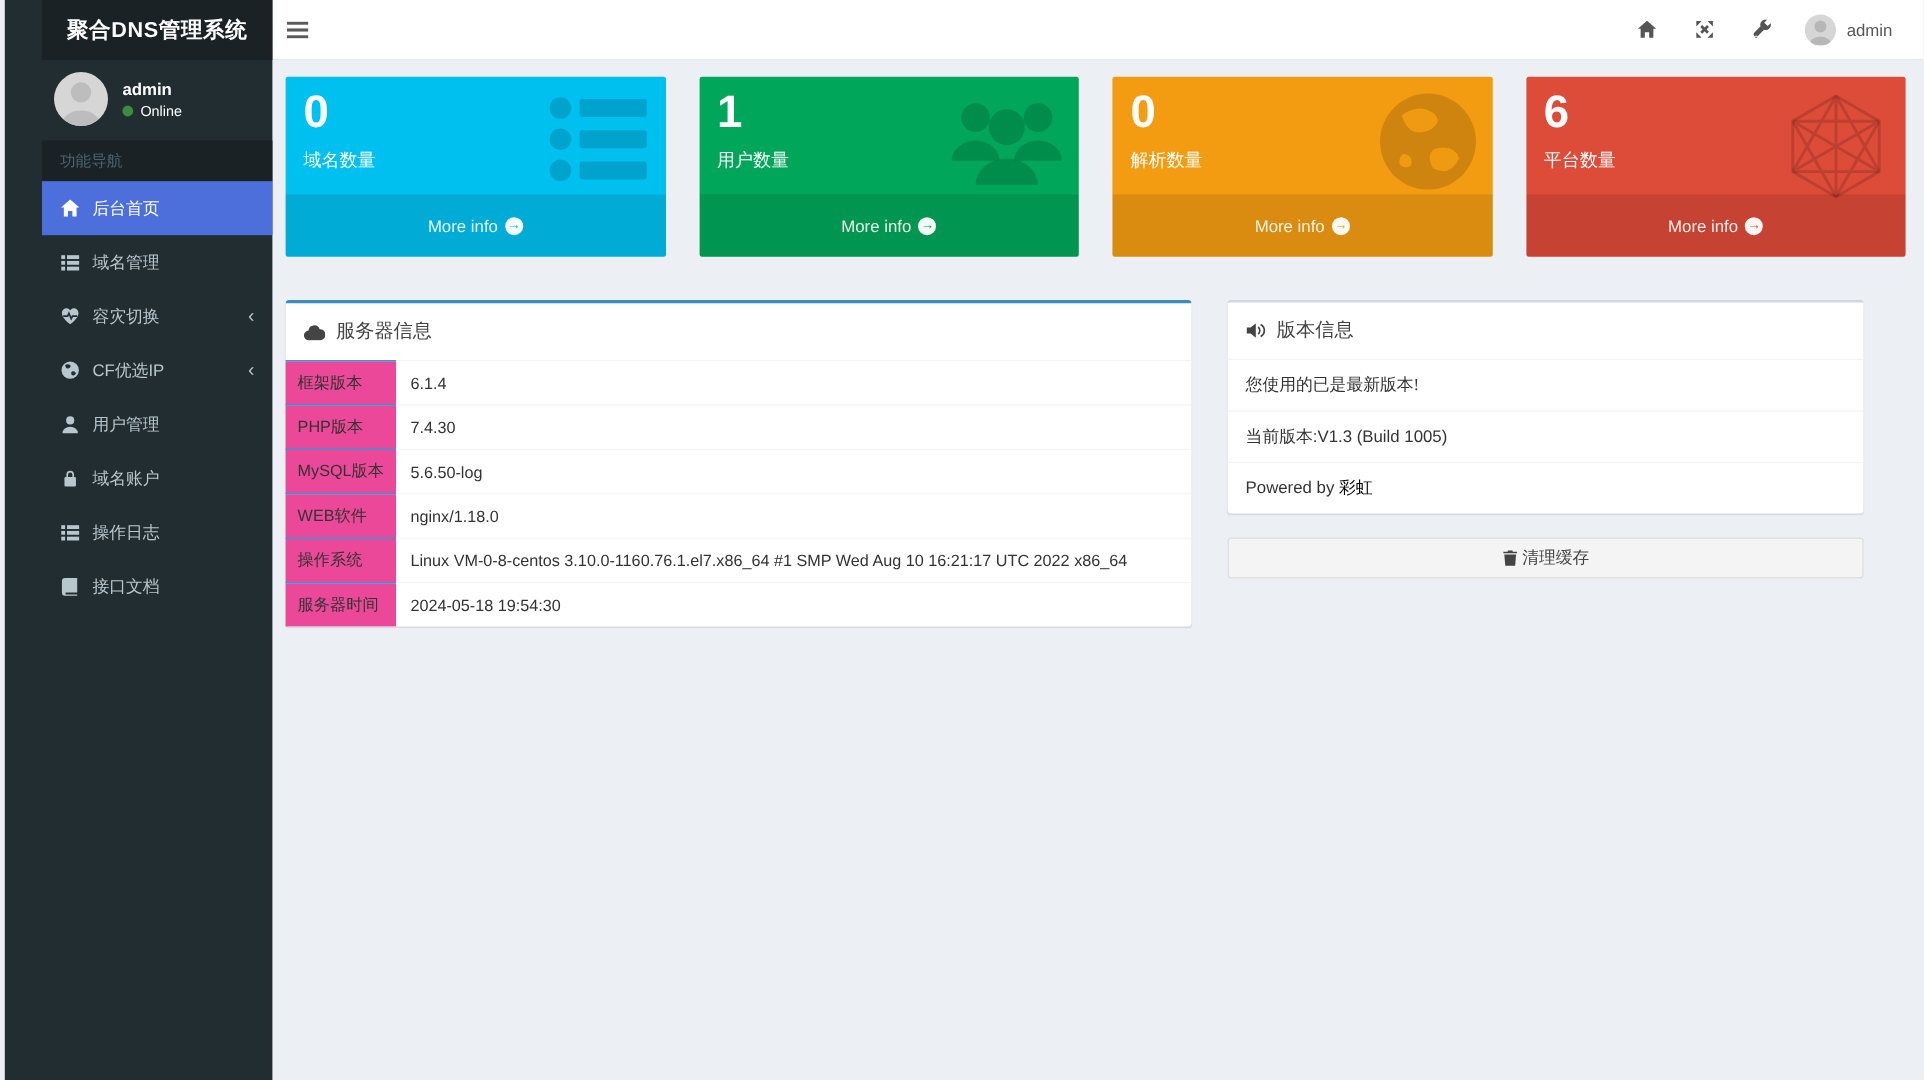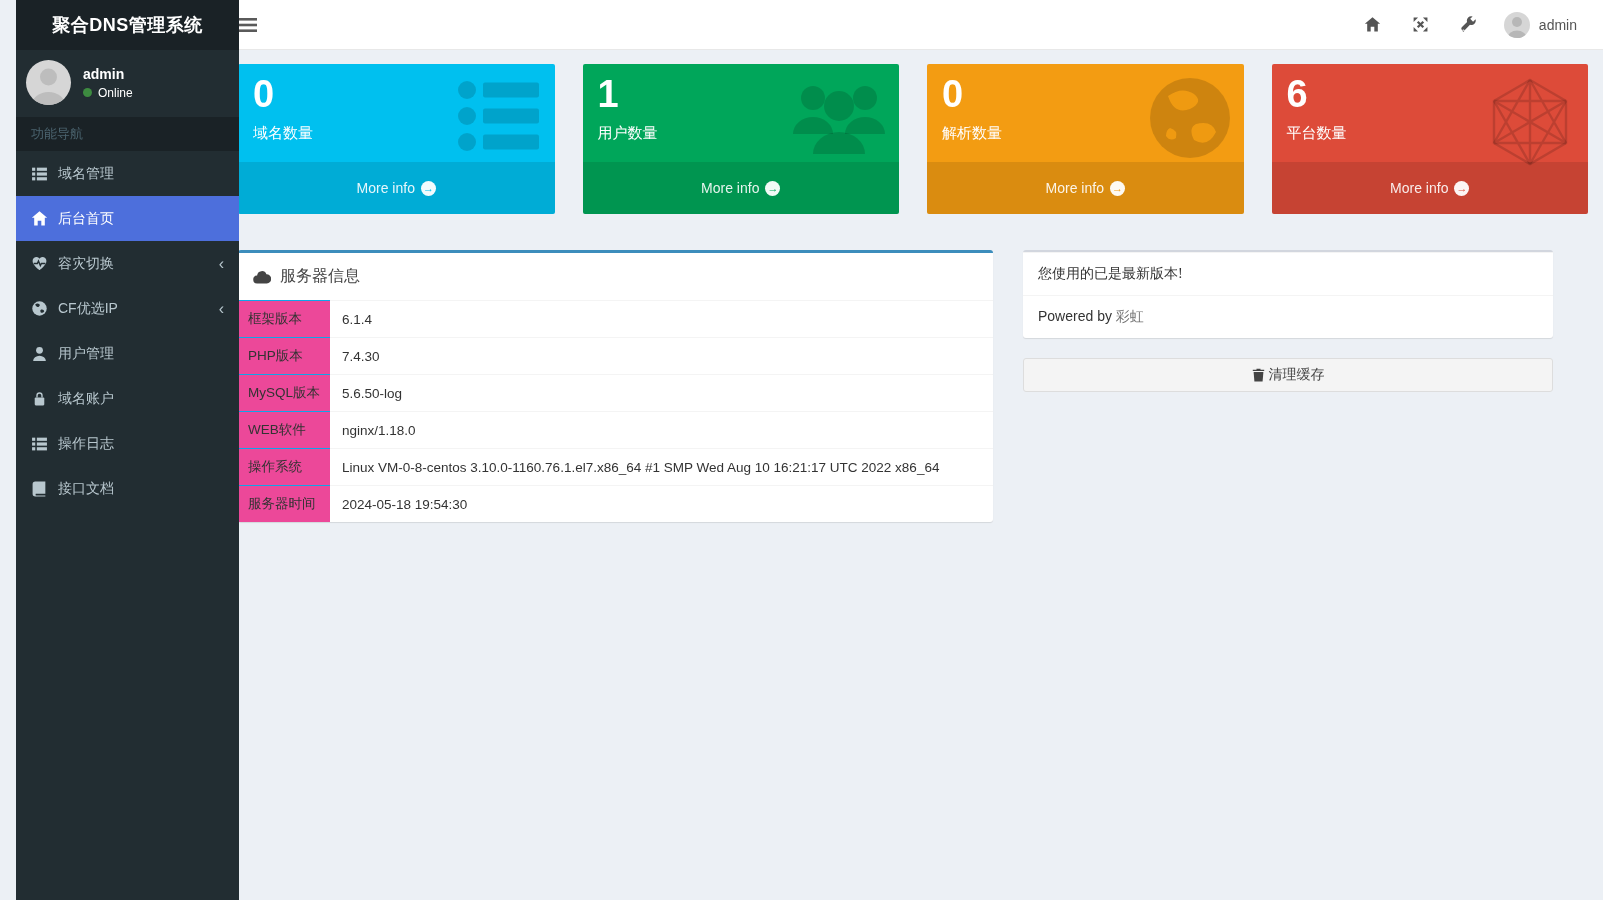--- a/index.html
+++ b/index.html
@@ -6,22 +6,22 @@
   html,body { width:1603px; height:900px; }
   body {
     font-family: "Liberation Sans", sans-serif;
     background: #ecf0f5;
     position: relative;
     overflow: hidden;
     color:#333;
   }
   
   .sidebar {
-    position:absolute; left:16px; top:0; width:223px; height:900px;
-    background:#222d32; z-index:5;
+    position:absolute; left:4px; top:0; width:223px; height:900px;
+    background:#222d32; z-index:5;padding-left:31px;
   }
   .logo {
     height:50px; background:#1a2226; color:#fff;
     display:flex; align-items:center; justify-content:center;
     font-size:18px; font-weight:bold; letter-spacing:0.5px;
   }
   .user-panel { display:flex; align-items:center; gap:12px; padding:10px 10px 12px 10px; }
   .avatar-lg {
     width:45px; height:45px; border-radius:50%; background:#d6d6d6;
     overflow:hidden; flex-shrink:0; position:relative;
@@ -88,21 +88,21 @@
   }
   .srv-table { width:100%; border-collapse:collapse; font-size:13.5px; }
   .srv-table th {
     width:92px; text-align:left; font-weight:normal; color:#333;
     background:#ec4899; padding:9px 10px; border-top:1px solid #0ea5e9;
   }
   .srv-table td { padding:9px 12px; border-top:1px solid #f4f4f4; color:#333; }
   .ver-list { list-style:none; }
   .ver-list li { padding:12px 15px; border-top:1px solid #f4f4f4; font-size:14px; color:#333; }
   .ver-latest { color:#00a65a;font-family:Liberation Serif, serif; }
-  .link { color:#737373; text-decoration:none; cursor:pointer; }
+  .link { color:#000000; text-decoration:none; cursor:pointer; }
   .clear-cache-btn {
     margin-top:20px; width:530px; background:#f4f4f4; border:1px solid #ddd;
     border-radius:3px; padding:7px 0; font-size:14px; color:#444;
     display:flex; align-items:center; justify-content:center; gap:4px; cursor:pointer;
     font-family:"Liberation Sans", sans-serif;
   }
   .icon-dark { color:#444; }
   svg { display:block; }
 </style>
 </head>
@@ -123,40 +123,40 @@
       <span class="user-status">
         <span class="dot"></span>
         <span>Online</span>
       </span>
     </span>
   </div>
 
   <div class="menu-header">功能导航</div>
 
   <ul class="menu">
+    <li class="menu-item active">
+      <span class="micon">
+        <svg width="17" height="17" viewBox="0 0 16 16" fill="currentColor">
+            <path d="M8 1.2 L0.8 7.4 H3 V14.5 H6.3 V10.2 H9.7 V14.5 H13 V7.4 H15.2 Z"></path>
+          </svg>
+      </span>
+      <span>后台首页</span>
+    </li>
     <li class="menu-item">
       <span class="micon">
         <svg width="17" height="17" viewBox="0 0 16 16" fill="currentColor">
             <rect x="1" y="2.5" width="3" height="3"></rect>
             <rect x="5.5" y="2.5" width="9.5" height="3"></rect>
             <rect x="1" y="7" width="3" height="3"></rect>
             <rect x="5.5" y="7" width="9.5" height="3"></rect>
             <rect x="1" y="11.5" width="3" height="3"></rect>
             <rect x="5.5" y="11.5" width="9.5" height="3"></rect>
           </svg>
       </span>
       <span>域名管理</span>
-    </li>
-    <li class="menu-item active">
-      <span class="micon">
-        <svg width="17" height="17" viewBox="0 0 16 16" fill="currentColor">
-            <path d="M8 1.2 L0.8 7.4 H3 V14.5 H6.3 V10.2 H9.7 V14.5 H13 V7.4 H15.2 Z"></path>
-          </svg>
-      </span>
-      <span>后台首页</span>
     </li>
     <li class="menu-item">
       <span class="micon">
         <svg width="17" height="17" viewBox="0 0 16 16">
             <path fill="currentColor" d="M8 14.2 C8 14.2 1.5 9.8 1.5 5.6 C1.5 3.1 3.4 1.8 5.1 1.8 C6.8 1.8 8 3.4 8 3.4 C8 3.4 9.2 1.8 10.9 1.8 C12.6 1.8 14.5 3.1 14.5 5.6 C14.5 9.8 8 14.2 8 14.2 Z"></path>
             <polyline points="2.5,8 6,8 7,5.7 8.8,10 9.8,8 13.5,8" fill="none" stroke="#222d32" stroke-width="1.3"></polyline>
           </svg>
       </span>
       <span>容灾切换</span>
       <span class="chev">‹</span>
@@ -372,22 +372,33 @@
           <tr>
               <th>服务器时间</th>
               <td>2024-05-18 19:54:30</td>
             </tr>
         </tbody>
       </table>
     </section>
 
     <div>
       <section class="panel panel-version">
+        <div class="panel-header">
+          <span class="icon-dark">
+            <svg width="17" height="15" viewBox="0 0 17 15" fill="currentColor">
+                <path d="M1 5 H4.2 L8.5 1.5 V13.5 L4.2 10 H1 Z"></path>
+                <path d="M10.5 4.5 a4 4 0 0 1 0 6" stroke="currentColor" stroke-width="1.4" fill="none"></path>
+                <path d="M12.5 2.5 a7 6 0 0 1 0 10" stroke="currentColor" stroke-width="1.4" fill="none"></path>
+              </svg>
+          </span>
+          <span>版本信息</span>
+        </div>
         <ul class="ver-list">
           <li class="ver-latest">您使用的已是最新版本!</li>
+          <li>当前版本:V1.3 (Build 1005)</li>
           <li><span>Powered by </span><a class="link">彩虹</a></li>
         </ul>
       </section>
 
       <button class="clear-cache-btn">
         <span class="icon-dark">
           <svg width="13" height="14" viewBox="0 0 13 14" fill="currentColor">
               <path d="M4.5 0.8 h4 v1 h3.7 v1.2 H0.8 V1.8 h3.7 z"></path>
               <path d="M1.6 4 h9.8 l-0.8 9.4 H2.4 Z"></path>
             </svg>

